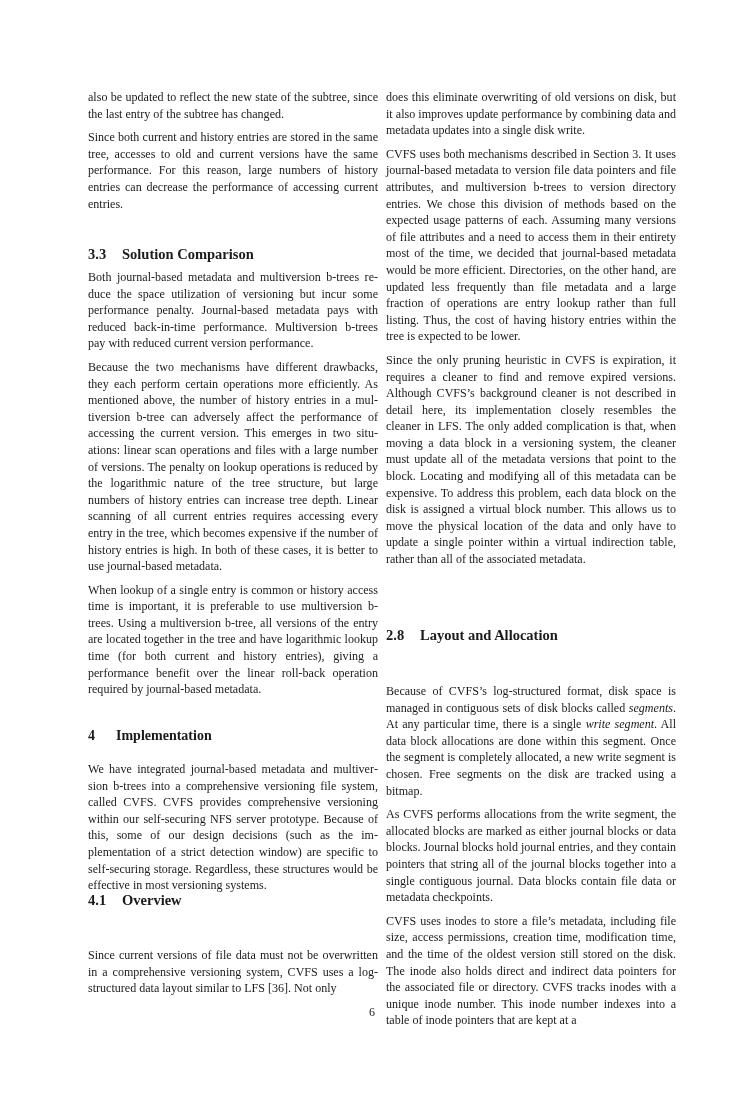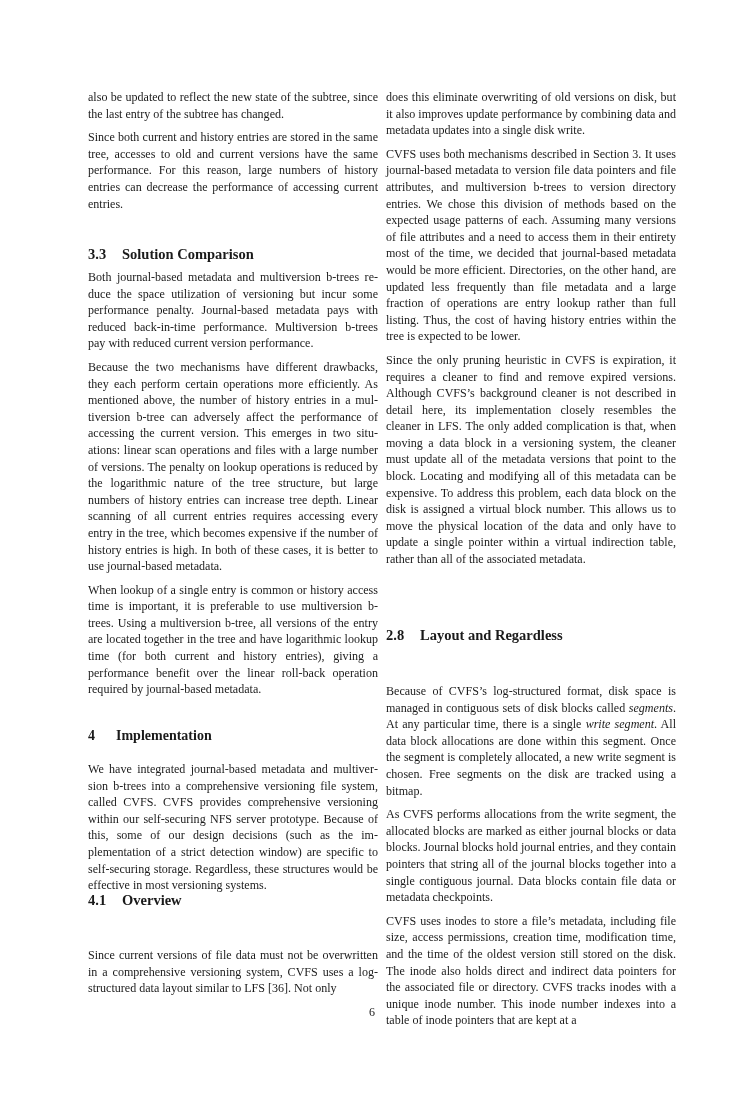--- a/index.html
+++ b/index.html
@@ -70,21 +70,21 @@
 </div>
 
 <div class="col col-right">
   <div class="block" style="top:0;">
     <p>does this eliminate overwriting of old versions on disk, but it also improves update performance by combining data and metadata updates into a single disk write.</p>
     <p>CVFS uses both mechanisms described in Section 3. It uses journal-based metadata to version file data pointers and file attributes, and multiversion b-trees to version di­rectory entries. We chose this division of methods based on the expected usage patterns of each. Assuming many versions of file attributes and a need to access them in their entirety most of the time, we decided that journal-based metadata would be more efficient. Directories, on the other hand, are updated less frequently than file meta­data and a large fraction of operations are entry lookup rather than full listing. Thus, the cost of having history entries within the tree is expected to be lower.</p>
     <p>Since the only pruning heuristic in CVFS is expiration, it requires a cleaner to find and remove expired ver­sions. Although CVFS’s background cleaner is not de­scribed in detail here, its implementation closely resem­bles the cleaner in LFS. The only added complication is that, when moving a data block in a versioning sys­tem, the cleaner must update all of the metadata versions that point to the block. Locating and modifying all of this metadata can be expensive. To address this problem, each data block on the disk is assigned a virtual block number. This allows us to move the physical location of the data and only have to update a single pointer within a virtual indirection table, rather than all of the associated metadata.</p>
   </div>
 
   <h3 class="subsec" style="top:529px;">
-    <span class="num h3num">2.8</span><span>Layout and Regardless</span>
+    <span class="num h3num">2.8</span><span>Layout and Allocation</span>
   </h3>
 
   <div class="block" style="top:594px;">
     <p><span>Because of CVFS’s log-structured format, disk space is managed in contiguous sets of disk blocks called </span><em>seg­ments</em><span>. At any particular time, there is a single </span><em>write seg­ment</em><span>. All data block allocations are done within this seg­ment. Once the segment is completely allocated, a new write segment is chosen. Free segments on the disk are tracked using a bitmap.</span></p>
     <p>As CVFS performs allocations from the write segment, the allocated blocks are marked as either journal blocks or data blocks. Journal blocks hold journal entries, and they contain pointers that string all of the journal blocks together into a single contiguous journal. Data blocks contain file data or metadata checkpoints.</p>
     <p>CVFS uses inodes to store a file’s metadata, including file size, access permissions, creation time, modification time, and the time of the oldest version still stored on the disk. The inode also holds direct and indirect data pointers for the associated file or directory. CVFS tracks inodes with a unique inode number. This inode number indexes into a table of inode pointers that are kept at a</p>
   </div>
 </div>
 
 <div class="page-num">6</div>

